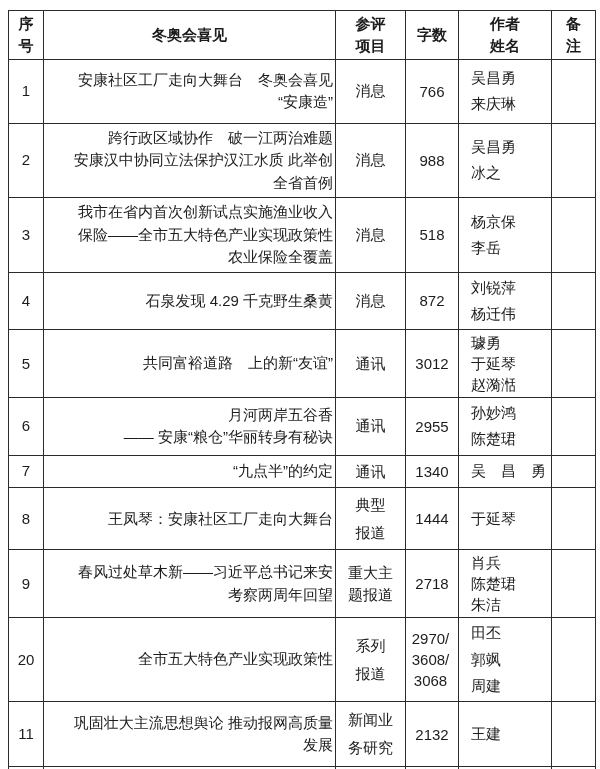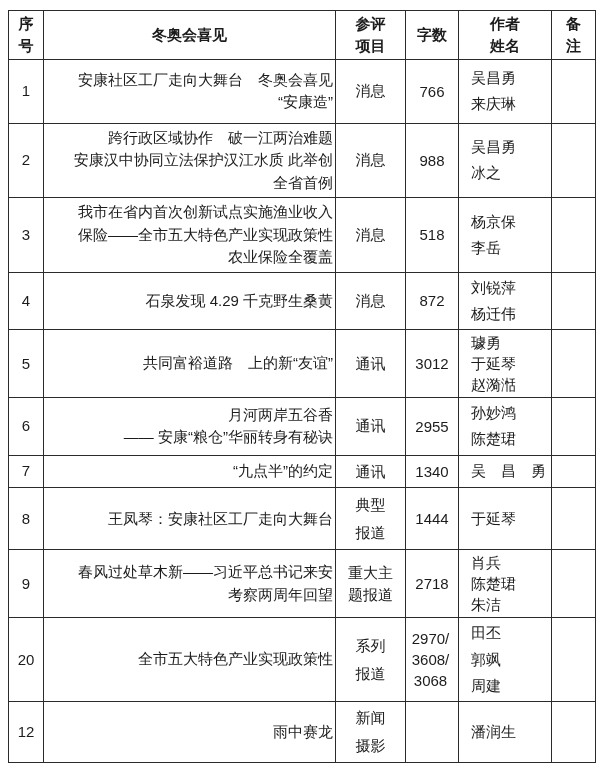--- a/index.html
+++ b/index.html
@@ -167,20 +167,30 @@
       <td class="cat">系列
 报道</td>
       <td class="words right-align">2970/
 3608/
 3068</td>
       <td class="authors">田丕
 郭飒
 周建</td>
       <td class="note"></td>
     </tr>
+    <tr style="height:65px">
+      <td class="seq">11</td>
+      <td class="title">巩固壮大主流思想舆论 推动报网高质量
+发展</td>
+      <td class="cat">新闻业
+务研究</td>
+      <td class="words">2132</td>
+      <td class="authors">王建</td>
+      <td class="note"></td>
+    </tr>
     <tr style="height:52px">
       <td class="seq">12</td>
       <td class="title">雨中赛龙</td>
       <td class="cat">新闻
 摄影</td>
       <td class="words"></td>
       <td class="authors">潘润生</td>
       <td class="note"></td>
     </tr>
   </tbody>

